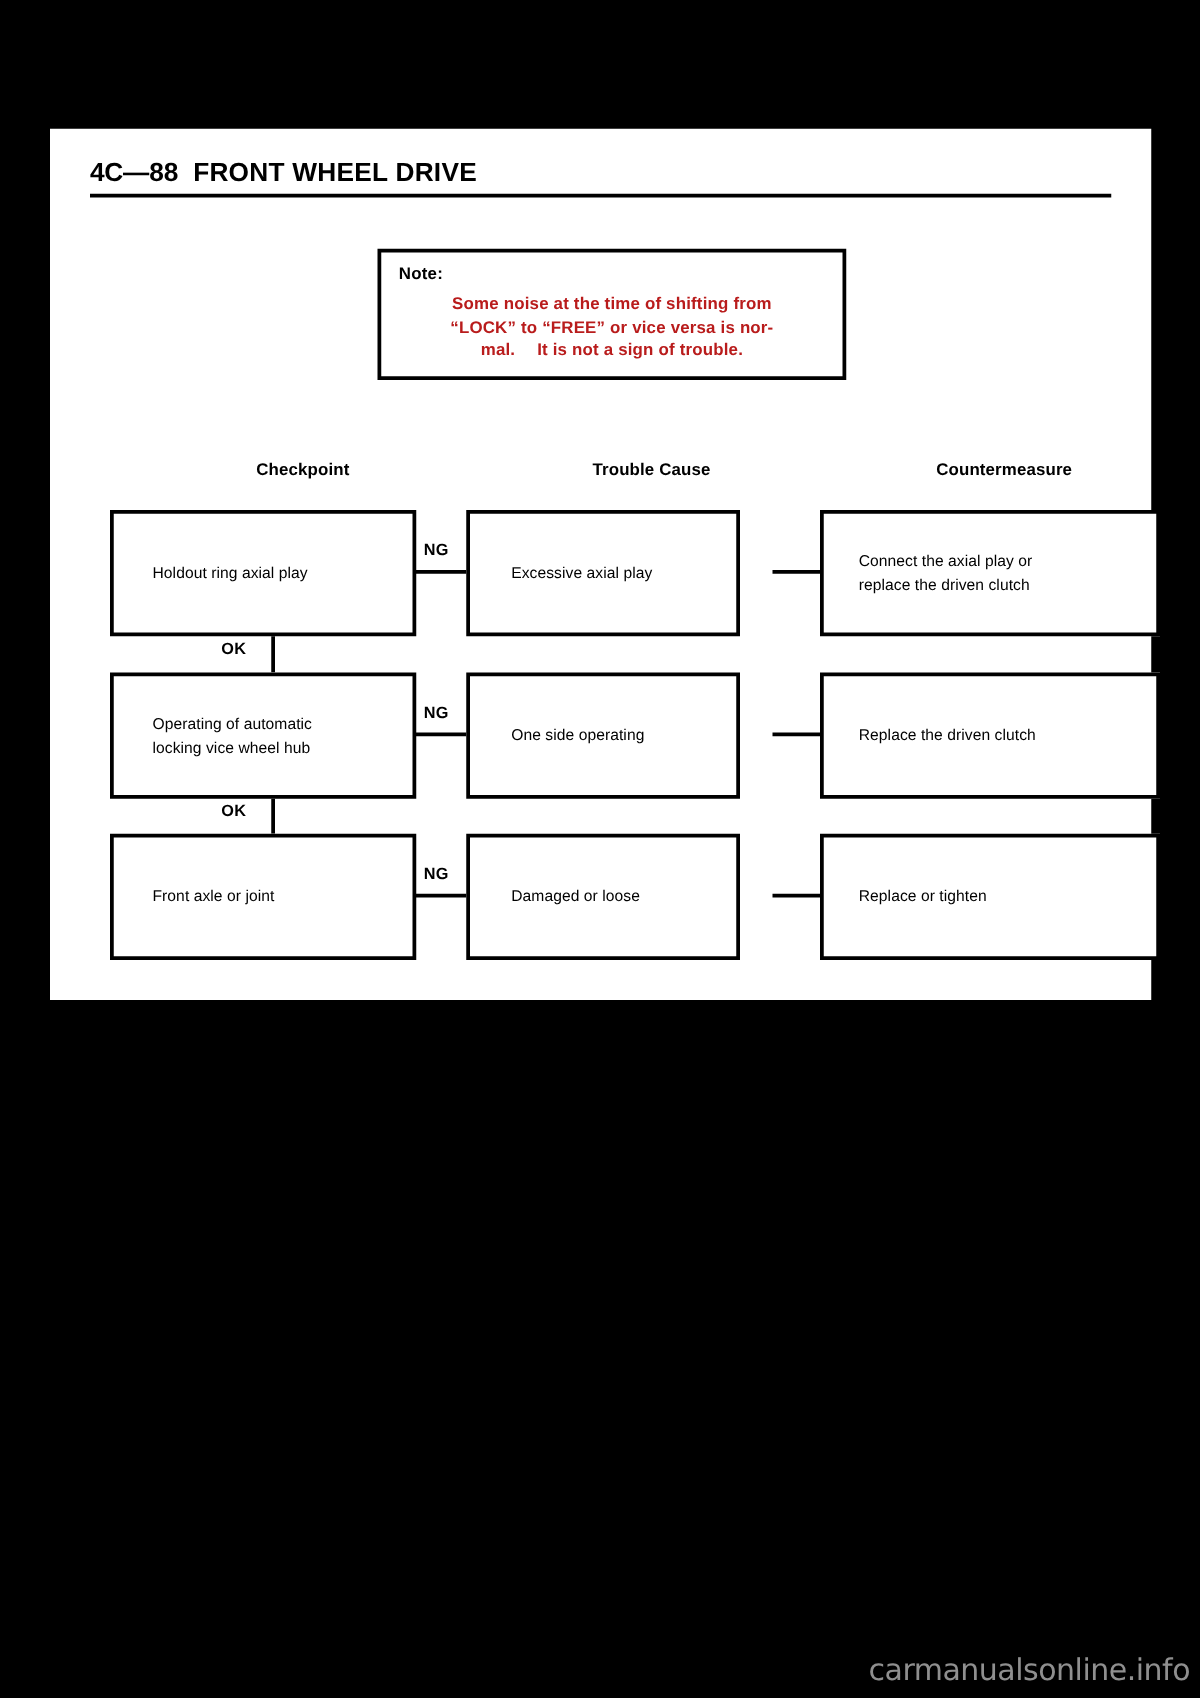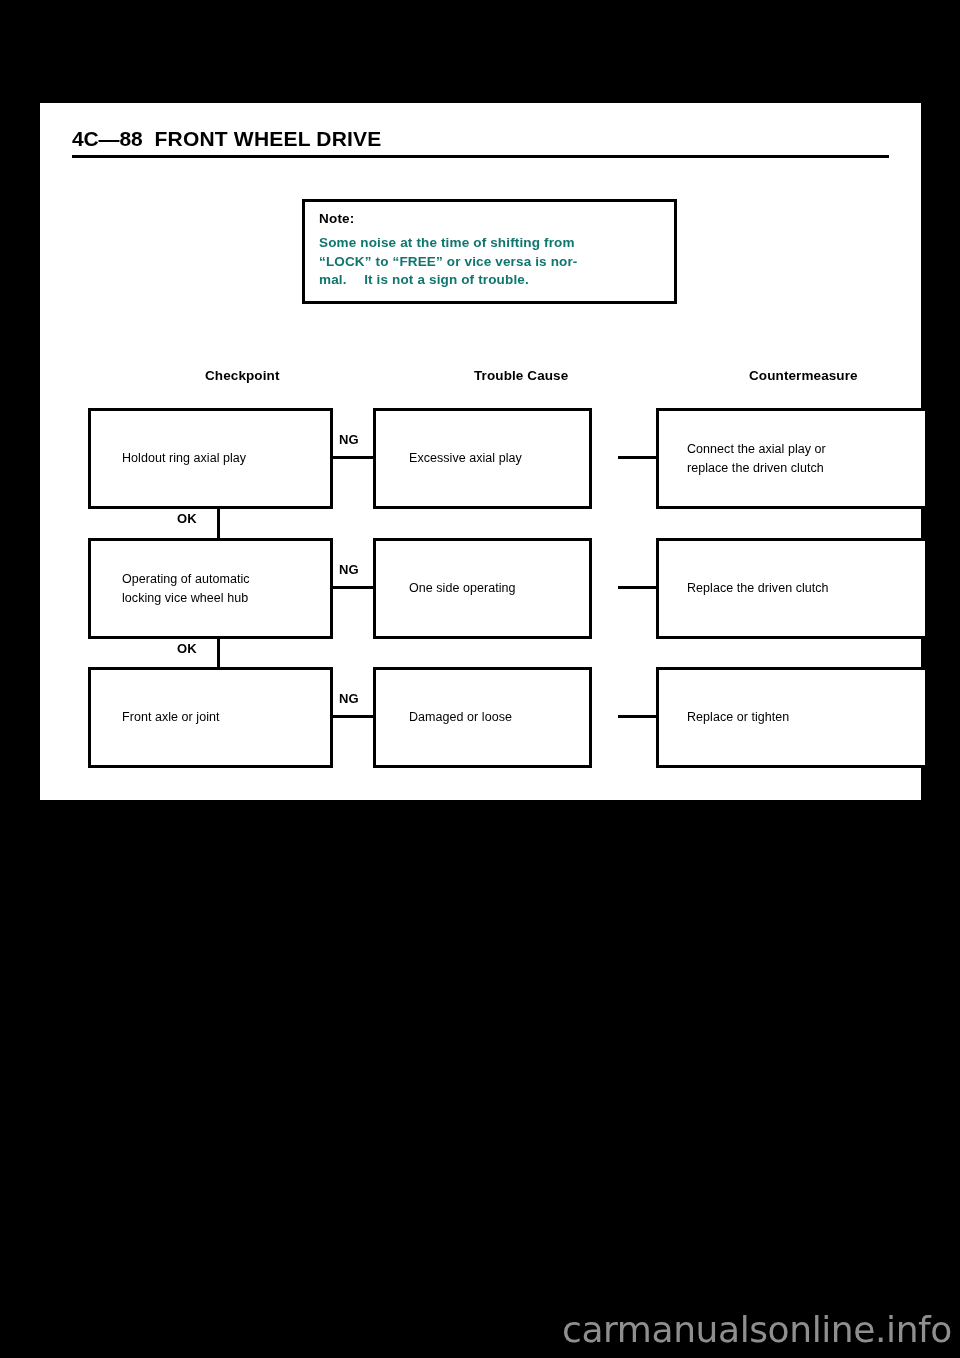--- a/index.html
+++ b/index.html
@@ -84,23 +84,24 @@
   .note-label {
     font-size: 13.5px;
     font-weight: bold;
     color: #000;
     margin-bottom: 8px;
     letter-spacing: 0.2px;
   }
   .note-body {
     font-size: 13.5px;
     font-weight: bold;
-    color: #0f766e;
+    color: #b91c1c;
     line-height: 1.38;
     letter-spacing: 0.15px;
+    text-align: center;
   }
 
   
   .col-heads {
     position: absolute;
     left: 48px;
     top: 265px;
     width: 820px;
     height: 20px;
   }
@@ -212,21 +213,21 @@
     letter-spacing: 0.2px;
   }
   .ok-label.o1 { top: 103px; }
   .ok-label.o2 { top: 233px; }
 
   
   .watermark {
     position: absolute;
     right: 8px;
     bottom: 8px;
-    font-size: 36px;
+    font-size: 24px;
     color: #8f8f8f;
     font-family: "DejaVu Sans", sans-serif;
     letter-spacing: -0.4px;
     white-space: nowrap;
   }
 </style>
 </head>
 <body>
 
 <div class="page-sheet">

